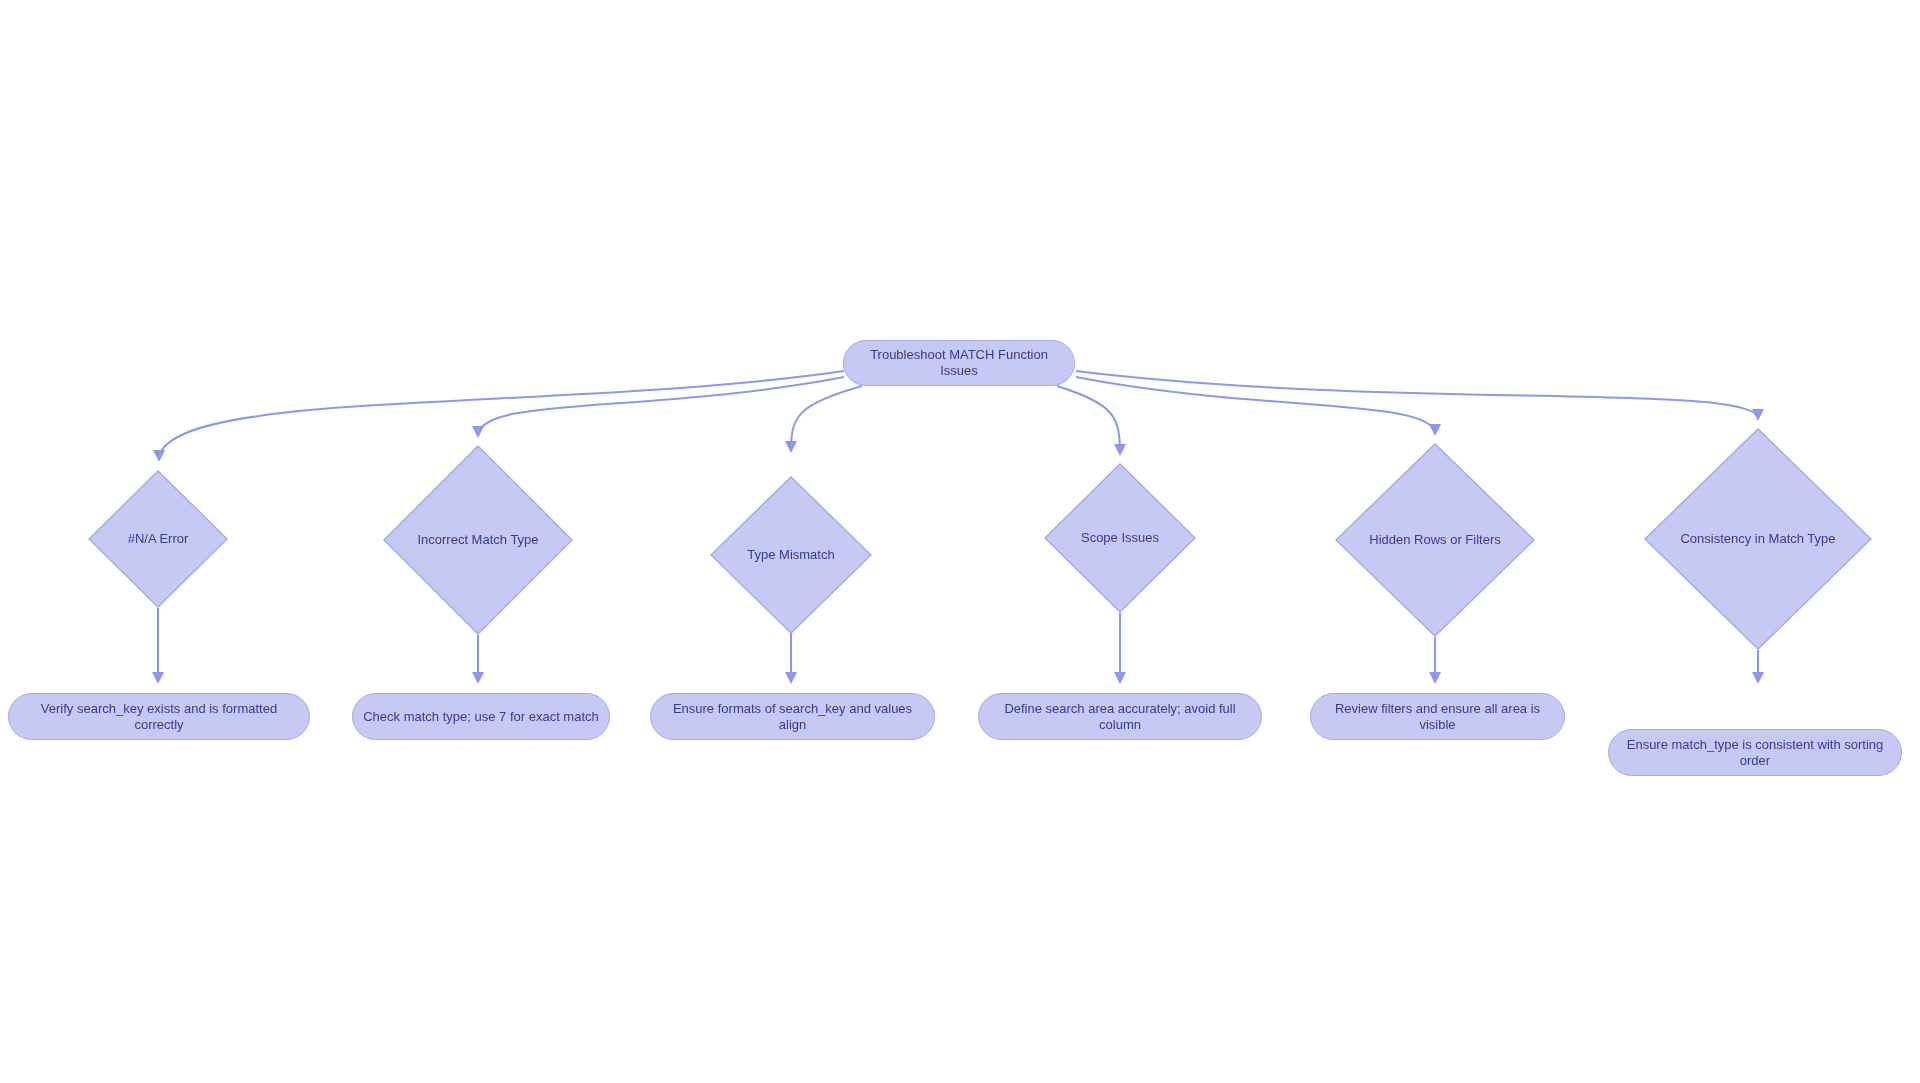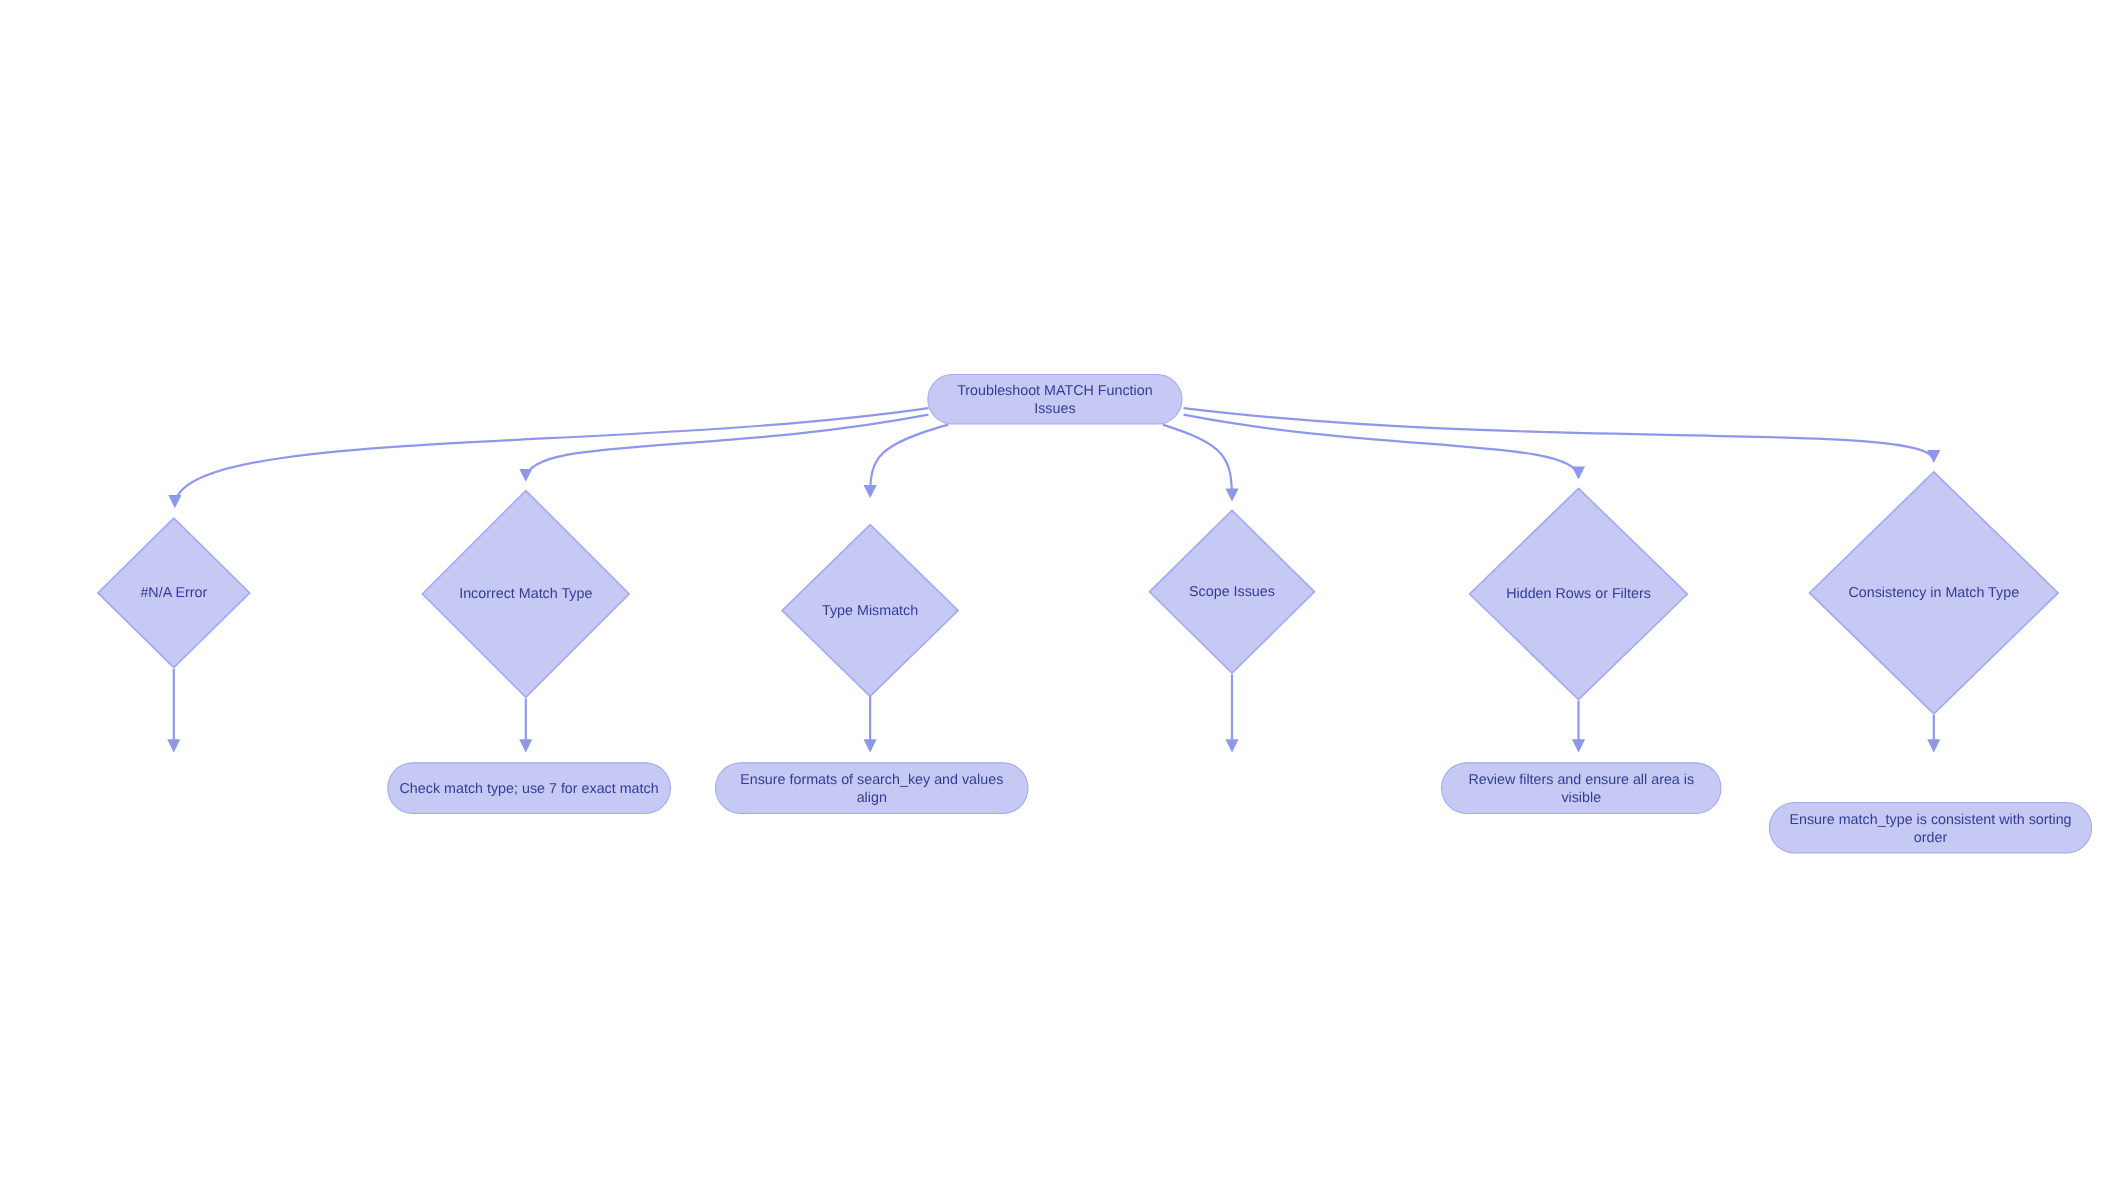--- a/index.html
+++ b/index.html
@@ -125,29 +125,35 @@
     <span class="label">Hidden Rows or Filters</span>
   </div>
 
   <div class="diamond" style="left:1644px;top:428px;width:228px;height:222px;">
     <svg viewBox="0 0 228 222">
         <polygon points="114,1 227,111 114,221 1,111"></polygon>
       </svg>
     <span class="label">Consistency in Match Type</span>
   </div>
 
+  <div class="pill" style="left:8px;top:693px;width:302px;height:47px;">
+    <span>Verify search_key exists and is formatted correctly</span>
+  </div>
 
   <div class="pill" style="left:352px;top:693px;width:258px;height:47px;">
     <span>Check match type; use 7 for exact match</span>
   </div>
 
   <div class="pill" style="left:650px;top:693px;width:285px;height:47px;align-items:center;">
     <span>Ensure formats of search_key and values align</span>
   </div>
 
+  <div class="pill" style="left:978px;top:693px;width:284px;height:47px;">
+    <span>Define search area accurately; avoid full column</span>
+  </div>
 
   <div class="pill" style="left:1310px;top:693px;width:255px;height:47px;">
     <span>Review filters and ensure all area is visible</span>
   </div>
 
   <div class="pill" style="left:1608px;top:729px;width:294px;height:47px;">
     <span>Ensure match_type is consistent with sorting order</span>
   </div>
 
 </div>

